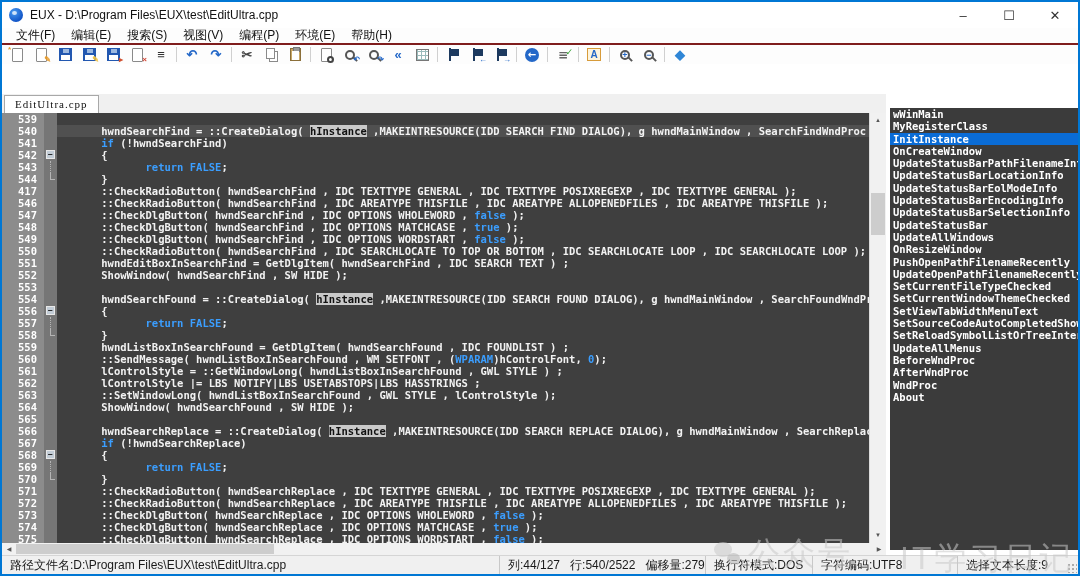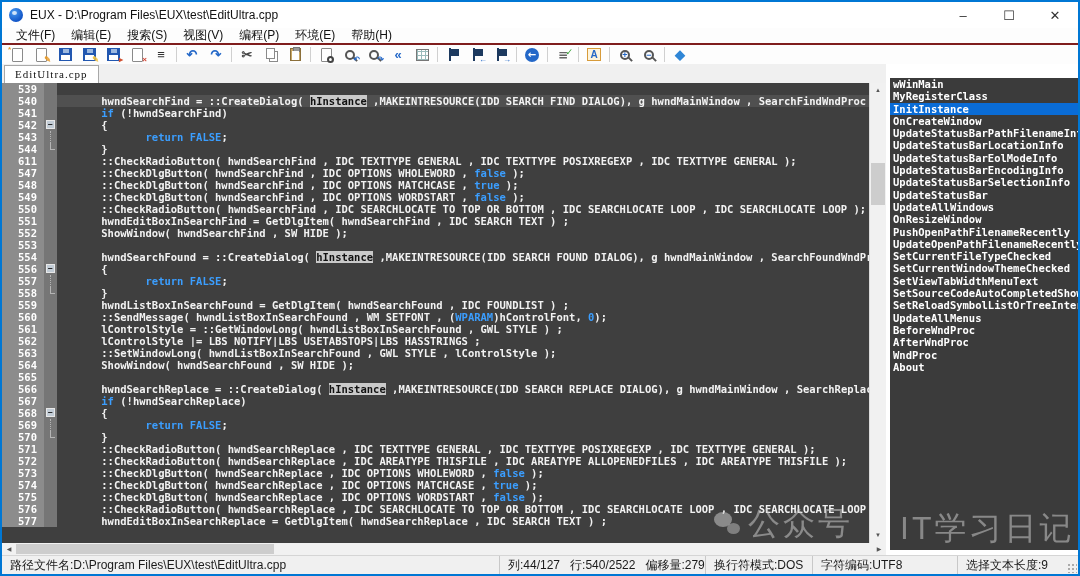--- a/index.html
+++ b/index.html
@@ -59,21 +59,21 @@
   .circ { width:14px; height:14px; border-radius:50%; background:#2468c8; color:#fff;
           font:bold 10px/14px "DejaVu Sans",sans-serif; text-align:center; }
   .abox { width:14px; height:13px; border:1px solid #d79b3a; background:#fdf4dd; color:#2468c8;
           font:bold 10px/12px "Liberation Sans",sans-serif; text-align:center; }
   .chk { font:bold 12px/12px "DejaVu Sans",sans-serif; color:#666; position:relative; }
   .chk::after { content:"✓"; position:absolute; right:-5px; top:-3px; color:#2f9e2f; font-size:9px; }
   .badge { position:absolute; font-size:8px; font-weight:bold; right:2px; bottom:0; line-height:8px; }
   .badge.tl { left:3px; top:1px; right:auto; bottom:auto; }
 
   
-  .content { flex:1; display:flex; position:relative; min-height:0; }
+  .content { flex:1; display:flex; position:relative; min-height:0;margin-top:30px; }
   .leftcol { width:884px; display:flex; flex-direction:column; min-width:0; }
 
   .tabbar { height:19px; background:#f0f0f0; display:flex; align-items:flex-end; padding-left:2px; flex:none; }
   .tab { height:18px; background:#fff; border:1px solid #a8a8a8; border-bottom:none;
          padding:0 10px; font:11px/17px "Liberation Serif",serif; letter-spacing:1px; color:#111; }
 
   .editor { flex:1; background:#3f3f3f; position:relative; overflow:hidden; }
   .code-area { position:absolute; inset:0 17px 0 0; overflow:hidden; }
   .code-line { height:12px; display:flex; font:bold 10.5px/12px "DejaVu Sans Mono",monospace; }
   .code-line.cur .ct-bg { background:#505050; }
@@ -310,24 +310,31 @@
             <div class="code-line">
               <span class="ln">544</span>
               <span class="fold">
                 <span class="fend"></span>
               </span>
               <span class="ct-bg">
                 <span class="ct"><span class="sg-p">       }</span></span>
               </span>
             </div>
             <div class="code-line">
-              <span class="ln">611</span>
+              <span class="ln">417</span>
               <span class="fold"></span>
               <span class="ct-bg">
                 <span class="ct"><span class="sg-p">       ::CheckRadioButton( hwndSearchFind , IDC_TEXTTYPE_GENERAL , IDC_TEXTTYPE_POSIXREGEXP , IDC_TEXTTYPE_GENERAL );</span></span>
+              </span>
+            </div>
+            <div class="code-line">
+              <span class="ln">546</span>
+              <span class="fold"></span>
+              <span class="ct-bg">
+                <span class="ct"><span class="sg-p">       ::CheckRadioButton( hwndSearchFind , IDC_AREATYPE_THISFILE , IDC_AREATYPE_ALLOPENEDFILES , IDC_AREATYPE_THISFILE );</span></span>
               </span>
             </div>
             <div class="code-line">
               <span class="ln">547</span>
               <span class="fold"></span>
               <span class="ct-bg">
                 <span class="ct"><span class="sg-p">       ::CheckDlgButton( hwndSearchFind , IDC_OPTIONS_WHOLEWORD , </span><span class="sg-k">false</span><span class="sg-p"> );</span></span>
               </span>
             </div>
             <div class="code-line">

